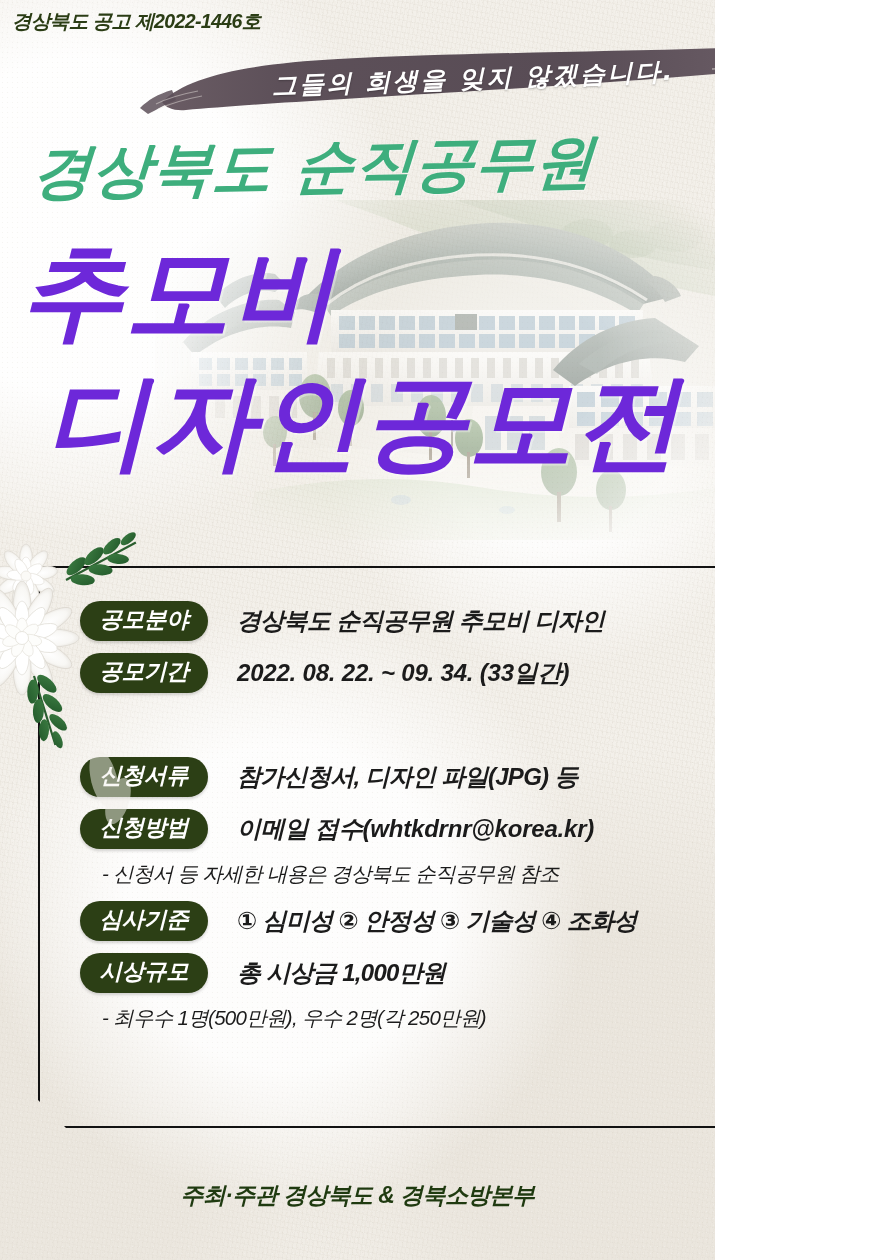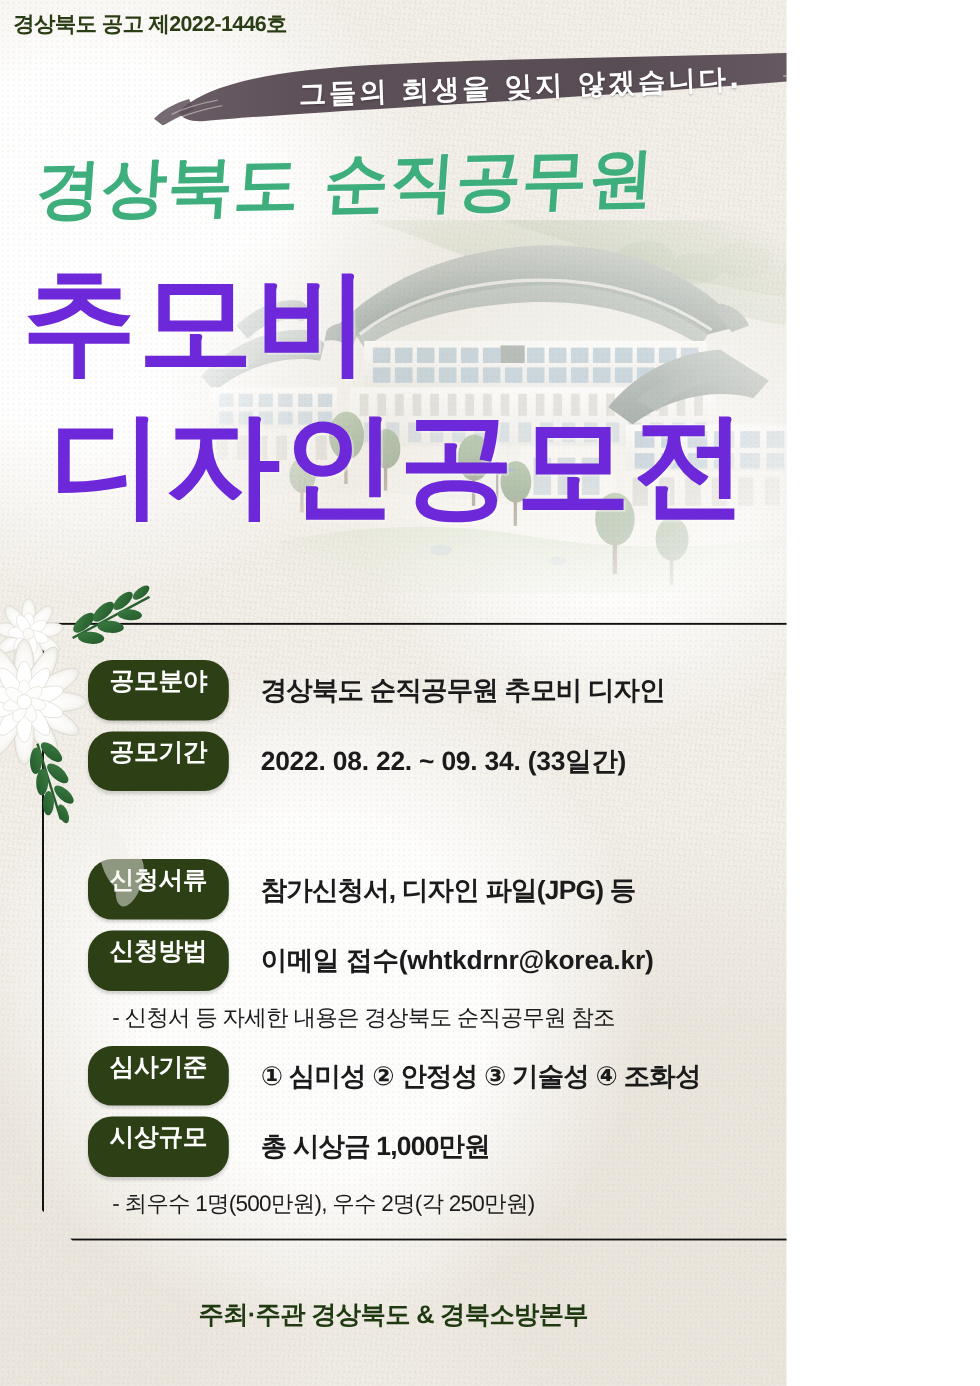--- a/index.html
+++ b/index.html
@@ -9,20 +9,21 @@
     width:891px; height:1260px;
     font-family:"Liberation Sans","DejaVu Sans",sans-serif;
     background:#ffffff;
   }
 
   .poster{
     position:relative;
     width:715px; height:1260px;
     overflow:hidden;
     background:#f3f0ea;
+    font-style:italic;
   }
 
   
   .paper-texture{
     position:absolute; inset:0;
     background-color:#f3f0ea;
     background-image:
       radial-gradient(circle at 12% 18%, rgba(255,255,255,.95) 0 14%, rgba(0,0,0,0) 26%),
       radial-gradient(circle at 78% 34%, rgba(255,255,255,.85) 0 12%, rgba(0,0,0,0) 24%),
       radial-gradient(circle at 40% 72%, rgba(255,255,255,.9) 0 16%, rgba(0,0,0,0) 30%),
@@ -106,21 +107,21 @@
   .row{
     display:flex; align-items:center;
     margin-bottom:10px; min-height:42px;
   }
   .pill{
     flex:0 0 auto;
     background:#2c3f15;
     color:#ffffff;
     font-size:22.5px; font-weight:bold;
     letter-spacing:-.3px;
-    padding:7px 19px 24px;
+    padding:7px 19px 9px;
     border-radius:22px;
     white-space:nowrap;
     line-height:1.05;
     box-shadow:0 2px 3px rgba(0,0,0,.16);
     min-width:128px; text-align:center;
   }
   .val{
     margin-left:29px;
     font-size:24px; font-weight:bold;
     color:#1b1b1b; letter-spacing:-.7px;

